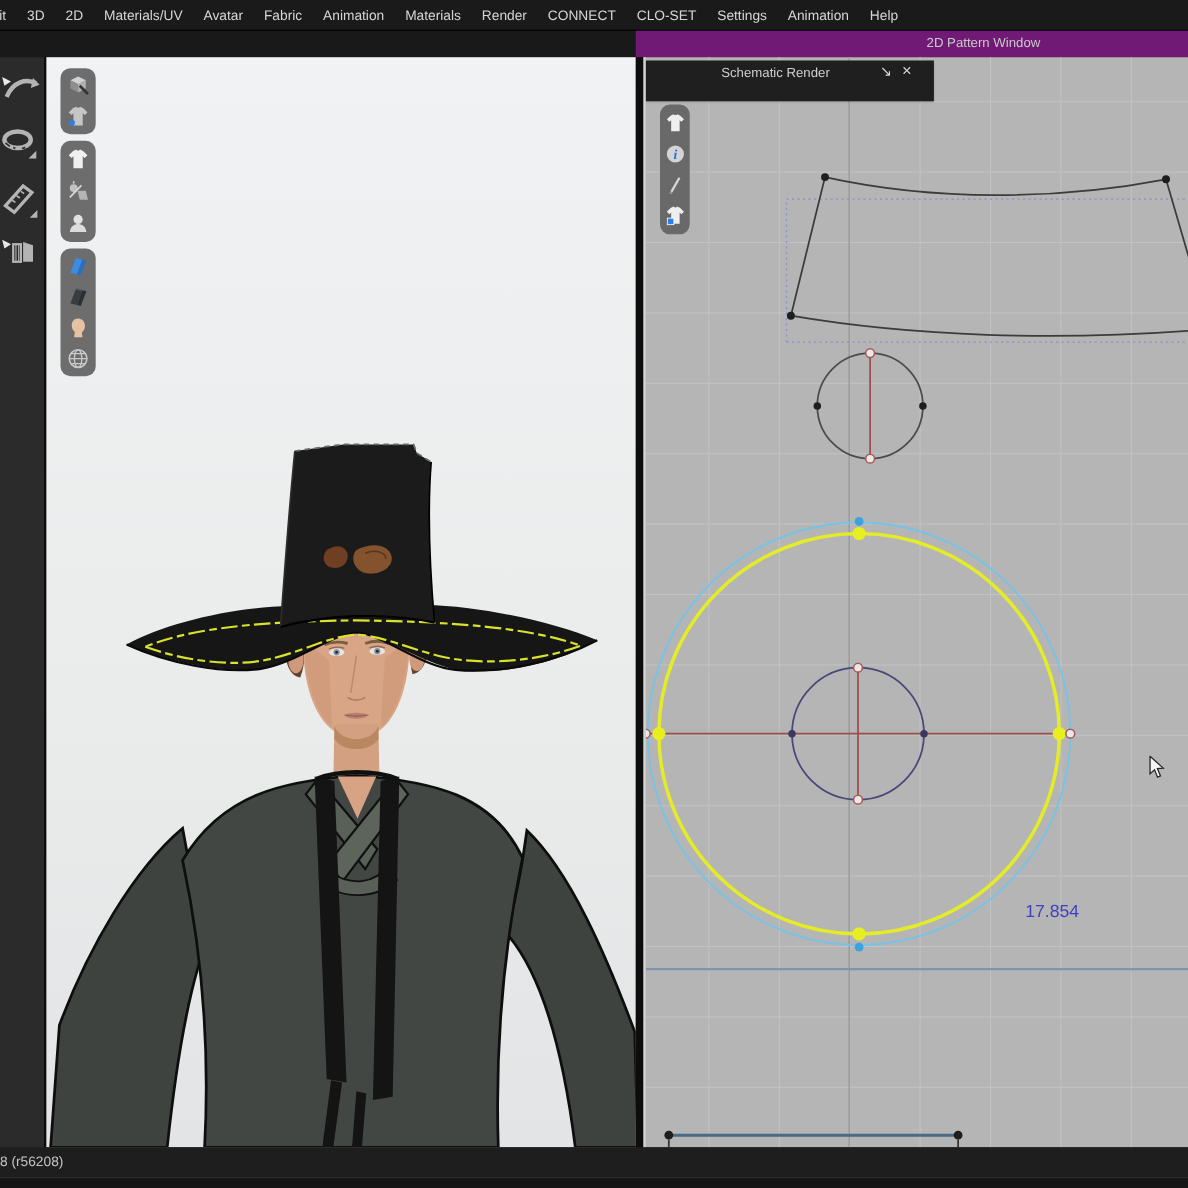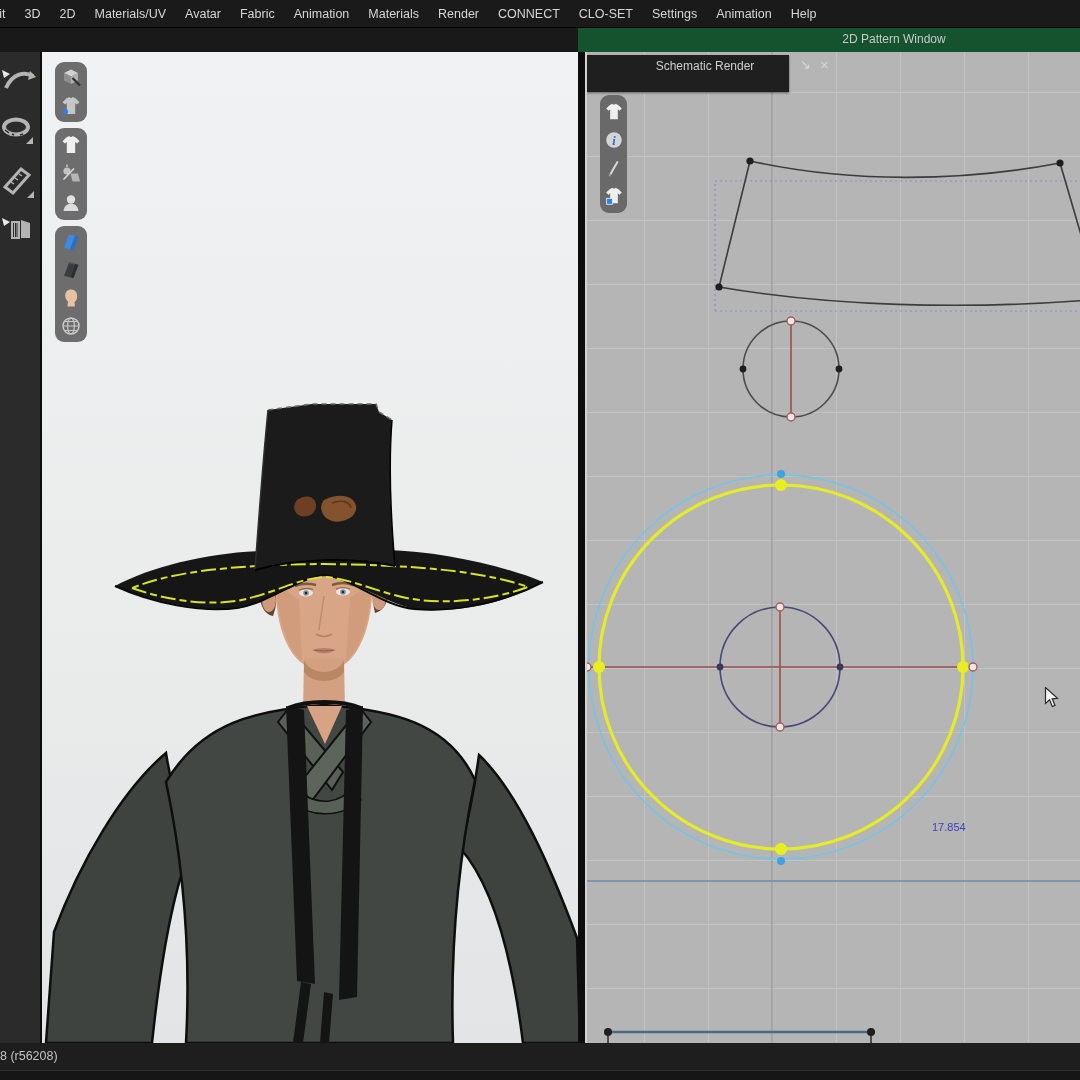--- a/index.html
+++ b/index.html
@@ -10,21 +10,21 @@
            border-bottom:1px solid #000;display:flex;align-items:center;gap:19px;
            padding-left:0;overflow:hidden;}
   #menubar .mi{color:#d6d6d6;font-size:12.5px;white-space:nowrap;cursor:default;}
   #menubar .mi:first-child{margin-left:-16px;}
   
   #titlerow{position:absolute;left:0;top:28px;width:1080px;height:24px;}
   #title-left{position:absolute;left:0;top:0;width:578px;height:24px;background:#232323;border-bottom:1px solid #0a0a0a;}
   #title-left .t{position:absolute;left:247px;top:4px;transform:translateX(-50%);
                  color:#c9c9c9;font-size:12px;white-space:nowrap;}
   #undock{position:absolute;left:563px;top:5px;width:14px;height:14px;}
-  #title-right{position:absolute;left:578px;top:0;width:502px;height:24px;background:#14532d;border-bottom:1px solid #0a0a0a;}
+  #title-right{position:absolute;left:578px;top:0;width:502px;height:24px;background:#701a75;border-bottom:1px solid #0a0a0a;}
   #title-right .t{position:absolute;left:316px;top:4px;transform:translateX(-50%);
                   color:#c9c9c9;font-size:12px;white-space:nowrap;}
   
   #main{position:absolute;left:0;top:52px;width:1080px;height:991px;}
   #railL{position:absolute;left:0;top:0;width:40px;height:991px;background:#2b2b2b;}
   #railL .ri{position:relative;width:40px;height:42px;margin-top:8px;}
   #vp3d{position:absolute;left:40px;top:0;width:538px;height:991px;overflow:hidden;
         background:linear-gradient(#f1f2f3,#eaecec 60%,#e2e4e5);border-left:2px solid #0c0c0c;box-sizing:border-box;}
   #divider{position:absolute;left:578px;top:0;width:7px;height:991px;background:#0d0d0d;}
   #vp2d{position:absolute;left:585px;top:0;width:495px;height:991px;overflow:hidden;
@@ -36,30 +36,30 @@
   #patsvg{position:absolute;left:0;top:0;}
   
   .pill{position:absolute;background:#6d6d6d;border-radius:9px;display:flex;flex-direction:column;
         align-items:center;justify-content:space-evenly;}
   .pill svg{display:block;}
   #pill1{left:13px;top:10px;width:32px;height:60px;}
   #pill2{left:13px;top:76px;width:32px;height:92px;}
   #pill3{left:13px;top:174px;width:32px;height:116px;}
   #pill2d{left:13px;top:43px;width:27px;height:118px;background:#696969;}
   
-  #schematic{position:absolute;left:0;top:3px;width:202px;height:37px;background:#1f1f1f;
+  #schematic{position:absolute;left:0;top:3px;width:262px;height:37px;background:#1f1f1f;
              box-shadow:0 1px 2px rgba(0,0,0,.5);}
   #schematic .hdr{position:relative;height:20px;}
   #schematic .t{position:absolute;left:118px;top:4px;transform:translateX(-50%);
                 color:#cfcfcf;font-size:12px;white-space:nowrap;}
   #schematic .ic{position:absolute;top:2px;color:#d6d6d6;font-size:13px;line-height:16px;}
   #schematic .ic.a{left:213px;}
   #schematic .ic.x{left:233px;font-size:15px;}
   
-  #measure{position:absolute;left:345px;top:769px;color:#3f3fc4;font-size:11px;}
+  #measure{position:absolute;left:345px;top:769px;color:#3f3fc4;font-size:16px;}
   
   #cursor{position:absolute;left:457px;top:635px;}
   
   #statusbar{position:absolute;left:0;top:1043px;width:1080px;height:37px;background:#1e1e1e;}
   #statusbar .txt{position:absolute;left:-7px;top:6px;color:#c4c4c4;font-size:12.5px;white-space:nowrap;}
   #statusbar .sep{position:absolute;left:0;top:27px;width:1080px;height:1px;background:#2e2e2e;}
   #statusbar .low{position:absolute;left:0;top:28px;width:1080px;height:9px;background:#161616;}
 </style>
 </head>
 <body>

